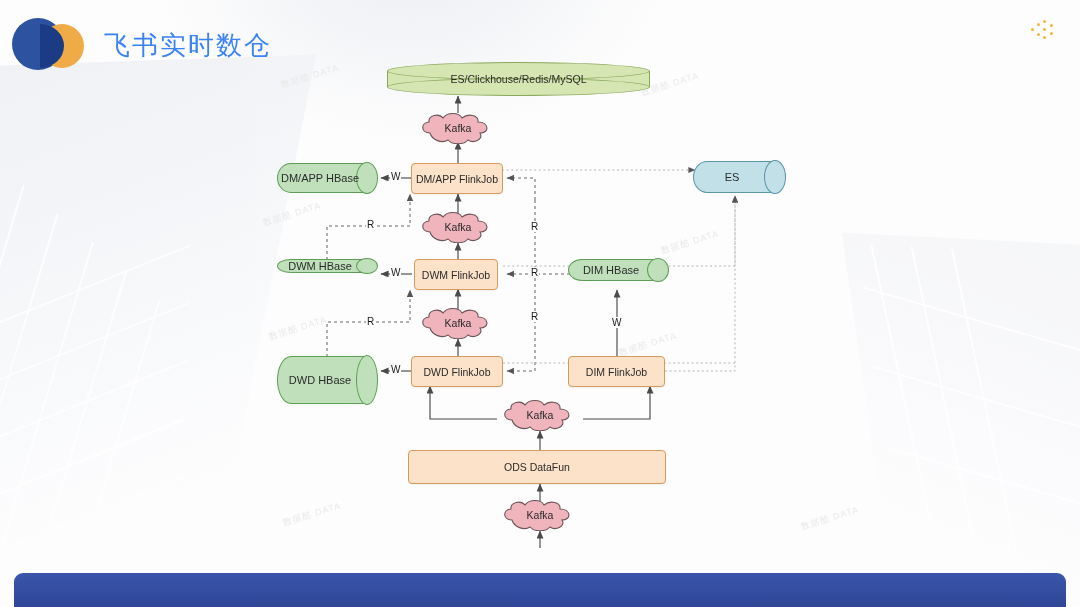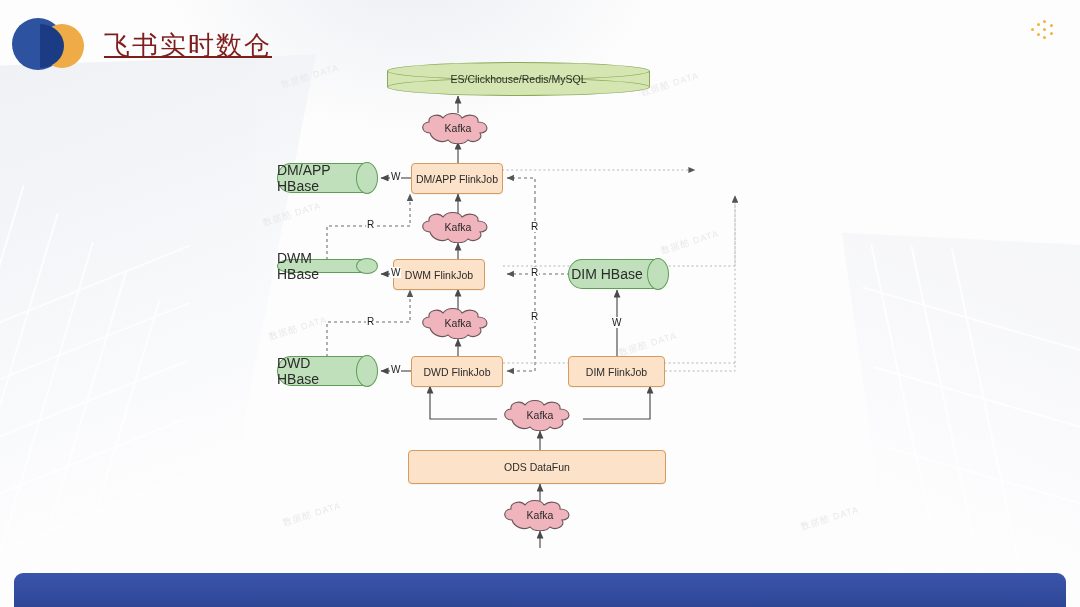--- a/index.html
+++ b/index.html
@@ -33,22 +33,22 @@
 
   
   .logo{position:absolute;left:12px;top:16px;width:74px;height:54px;}
   .logo .c1{position:absolute;left:0;top:2px;width:52px;height:52px;border-radius:50%;
      background:#2d52a0;}
   .logo .c2{position:absolute;left:28px;top:8px;width:44px;height:44px;border-radius:50%;
      background:#efab45;}
   .logo .ov{position:absolute;left:28px;top:8px;width:24px;height:44px;
      background:#1b3b85;border-radius:0 0 0 0;
      clip-path:ellipse(24px 22px at 0% 50%);}
-  .title{position:absolute;left:104px;top:28px;font-size:26px;color:#7f1d1d;
-     font-family:"DejaVu Sans","Liberation Sans",sans-serif;letter-spacing:2px;text-decoration:underline;}
+  .title{position:absolute;left:104px;top:28px;font-size:26px;color:#3b82f6;
+     font-family:"DejaVu Sans","Liberation Sans",sans-serif;letter-spacing:2px;}
 
   .brand{position:absolute;right:22px;top:12px;height:34px;display:flex;align-items:center;}
   .brand .dots{display:inline-block;width:26px;height:20px;position:relative;margin-right:1px;}
   .brand .dots i{position:absolute;width:3.4px;height:3.4px;border-radius:50%;background:#f0b63c;}
   .brand .word{
      font-size:25px;font-weight:bold;font-style:italic;
      font-family:"DejaVu Sans","Liberation Sans",sans-serif;
      background:linear-gradient(100deg,#f3b73e 0%,#ef8f33 38%,#e8622e 70%,#e14a2c 100%);
      -webkit-background-clip:text;background-clip:text;color:transparent;
      letter-spacing:-0.5px;
@@ -63,21 +63,21 @@
   .node{position:absolute;box-sizing:border-box;display:flex;align-items:center;
         justify-content:center;font-size:10.5px;color:#2b2b2b;text-align:center;}
   .flink{background:#fbe2c8;border:1.1px solid #d79b5d;border-radius:4px;
         box-shadow:0 1px 1px rgba(0,0,0,.05);}
   .cyl-h{position:absolute;box-sizing:border-box;}
   .cyl-h .body{position:absolute;inset:0;background:#bfe0bb;border:1.1px solid #5f9e57;
         border-radius:14px/50%;}
   .cyl-h .cap{position:absolute;right:-1px;top:-1px;bottom:-1px;width:22px;
         border:1.1px solid #5f9e57;border-radius:50%;background:#bfe0bb;box-sizing:border-box;}
   .cyl-h .lbl{position:absolute;inset:0;display:flex;align-items:center;justify-content:center;
-        font-size:14px;color:#2b2b2b;padding-right:22px;}
+        font-size:11px;color:#2b2b2b;padding-right:14px;}
   .cyl-h.blue .body{background:#c2e0e8;border-color:#5a96a6;}
   .cyl-h.blue .cap{background:#c2e0e8;border-color:#5a96a6;}
 
   
   .disc{position:absolute;}
   .disc .side{position:absolute;left:0;right:0;top:9px;bottom:9px;
       background:#d5e6b2;border-left:1.1px solid #8aa85b;border-right:1.1px solid #8aa85b;}
   .disc .top{position:absolute;left:0;right:0;top:0;height:18px;border-radius:50%;
       background:#d5e6b2;border:1.1px solid #8aa85b;box-sizing:border-box;}
   .disc .bot{position:absolute;left:0;right:0;bottom:0;height:18px;border-radius:50%;
@@ -264,35 +264,40 @@
   <div class="cyl-h" style="left:277px;top:163px;width:100px;height:30px;">
     <div class="body"></div>
       <div class="cap"></div>
     <div class="lbl">DM/APP HBase</div>
   </div>
   <div class="cyl-h" style="left:277px;top:259px;width:100px;height:14px;">
     <div class="body"></div>
       <div class="cap"></div>
     <div class="lbl">DWM HBase</div>
   </div>
-  <div class="cyl-h" style="left:277px;top:356px;width:100px;height:30px;">
+  <div class="cyl-h" style="left:277px;top:356px;width:100px;height:48px;">
     <div class="body"></div>
       <div class="cap"></div>
     <div class="lbl">DWD HBase</div>
   </div>
-  <div class="cyl-h" style="left:568px;top:259px;width:100px;height:30px;">
+  <div class="cyl-h" style="left:568px;top:259px;width:100px;height:22px;">
     <div class="body"></div>
       <div class="cap"></div>
     <div class="lbl">DIM HBase</div>
+  </div>
+  <div class="cyl-h blue" style="left:693px;top:161px;width:92px;height:32px;">
+    <div class="body"></div>
+      <div class="cap"></div>
+    <div class="lbl">ES</div>
   </div>
 
   <div class="node flink" style="left:411px;top:163px;width:92px;height:31px;">
     <span>DM/APP FlinkJob</span>
   </div>
-  <div class="node flink" style="left:393px;top:259px;width:92px;height:31px;">
+  <div class="node flink" style="left:414px;top:259px;width:84px;height:31px;">
     <span>DWM FlinkJob</span>
   </div>
   <div class="node flink" style="left:411px;top:356px;width:92px;height:31px;">
     <span>DWD FlinkJob</span>
   </div>
   <div class="node flink" style="left:568px;top:356px;width:97px;height:31px;">
     <span>DIM FlinkJob</span>
   </div>
   <div class="node flink" style="left:408px;top:450px;width:258px;height:34px;">
     <span>ODS DataFun</span>

